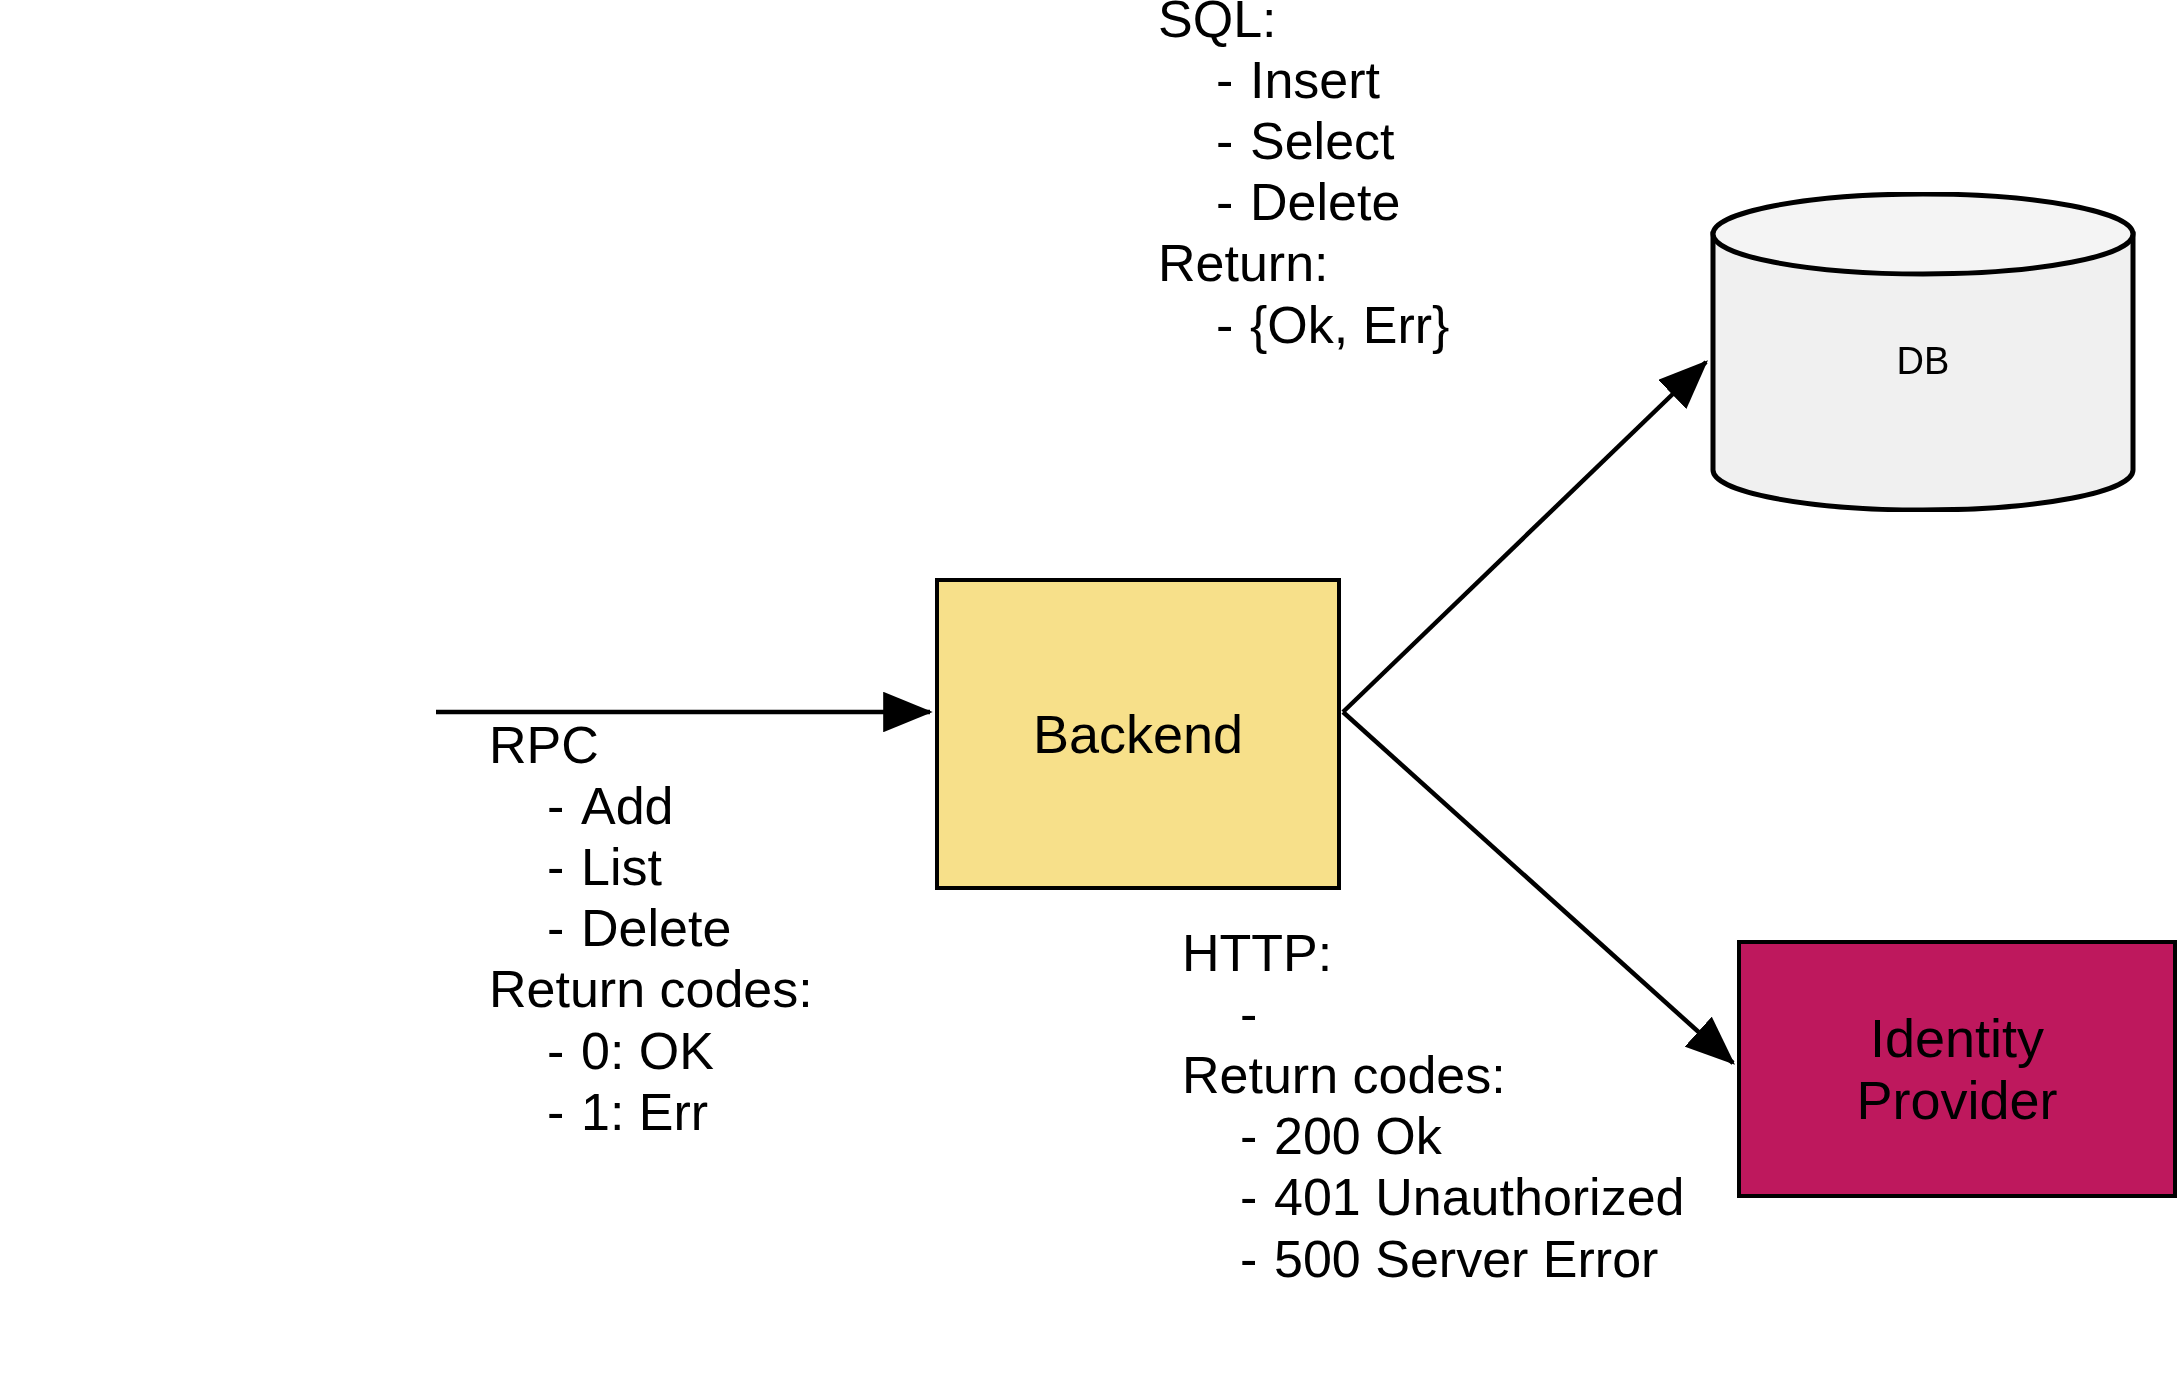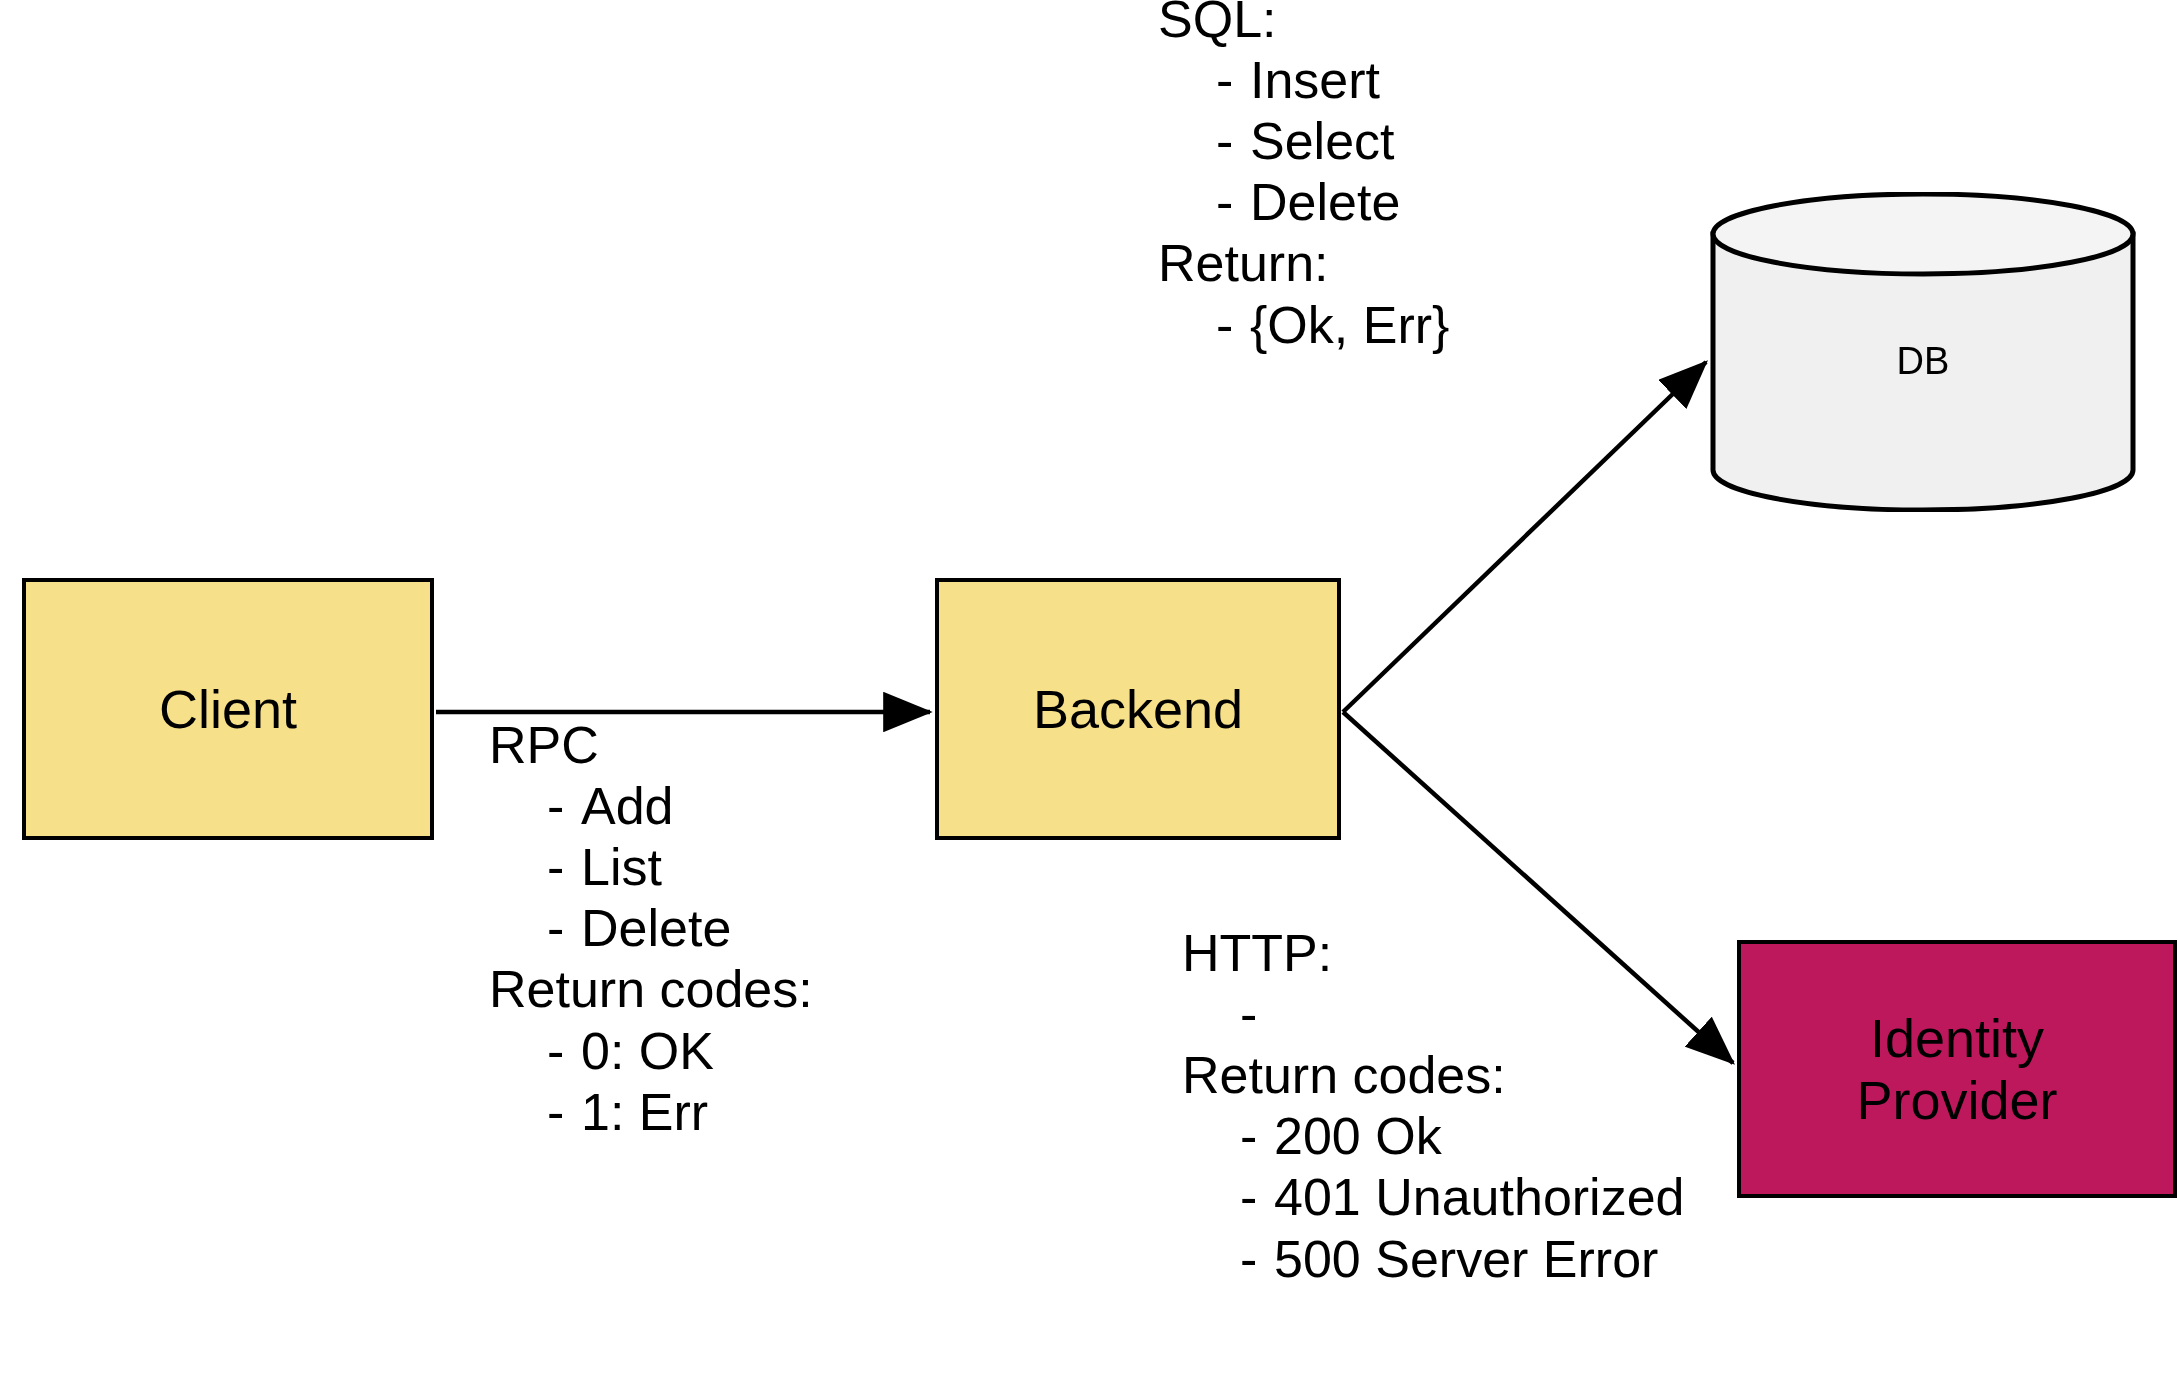--- a/index.html
+++ b/index.html
@@ -44,21 +44,21 @@
     white-space: pre-line;
   }
 
   #client-node {
     left: 22px; top: 578px;
     width: 412px; height: 262px;
     background: #f7e08a;
   }
   #backend-node {
     left: 935px; top: 578px;
-    width: 406px; height: 262px;
+    width: 406px; height: 312px;
     background: #f7e08a;
   }
   #idp-node {
     left: 1737px; top: 940px;
     width: 440px; height: 258px;
     background: #be185d;
   }
 
   
   #db-node {
@@ -123,23 +123,20 @@
       </marker>
     </defs>
 
     <line x1="436" y1="712" x2="930" y2="712" stroke="#000000" stroke-width="4.5" marker-end="url(#arrowhead)"></line>
 
     <line x1="1343" y1="712" x2="1706" y2="362" stroke="#000000" stroke-width="4.5" marker-end="url(#arrowhead)"></line>
 
     <line x1="1343" y1="712" x2="1733" y2="1063" stroke="#000000" stroke-width="4.5" marker-end="url(#arrowhead)"></line>
   </svg>
 
-  <div id="client-node" class="node-box">
-    <span class="node-label">Client</span>
-  </div>
 
   <div id="backend-node" class="node-box">
     <span class="node-label">Backend</span>
   </div>
 
   <div id="db-node">
     <svg width="430" height="320" viewBox="0 0 430 320">
       <path d="M5,42 L5,278 A210,40 0 0 0 425,278 L425,42 Z" fill="#f0f0f0" stroke="#000000" stroke-width="5"></path>
       <ellipse cx="215" cy="42" rx="210" ry="40" fill="#f4f4f4" stroke="#000000" stroke-width="5"></ellipse>
     </svg>

